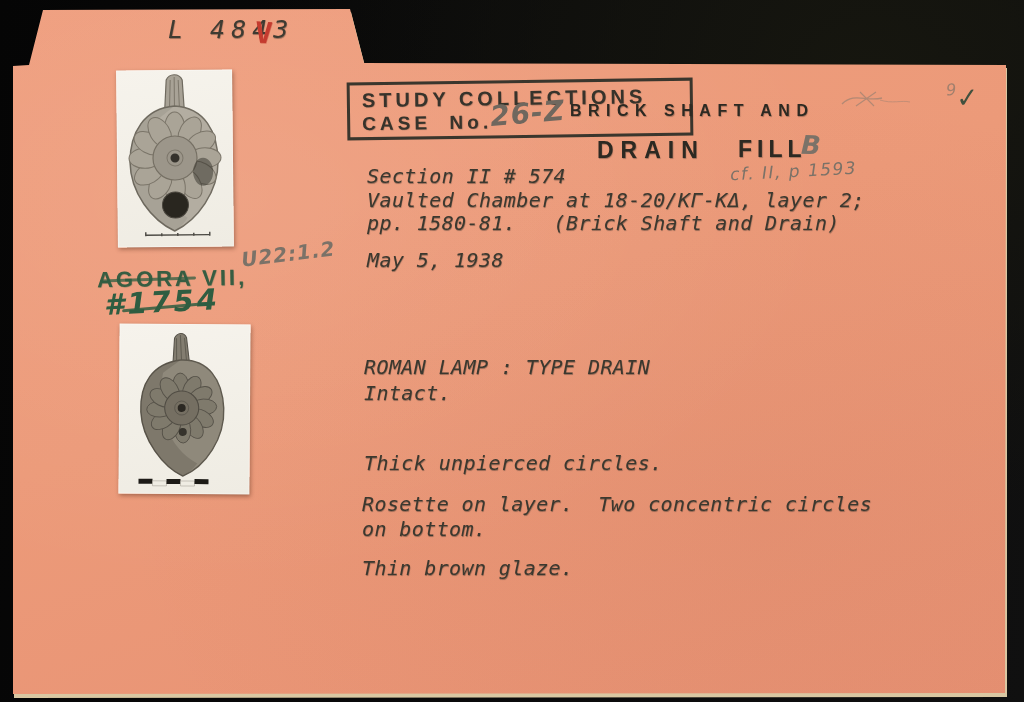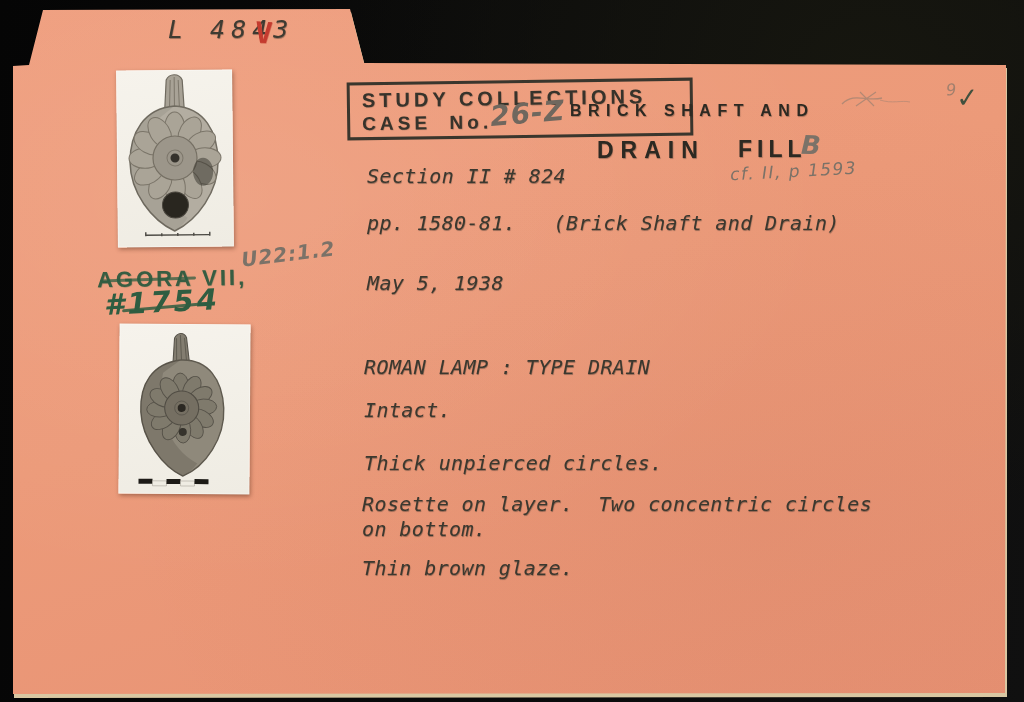--- a/index.html
+++ b/index.html
@@ -82,24 +82,24 @@
   .corner-digit{left:946px;top:80px;font-size:16px;opacity:.65;transform:rotate(-4deg);}
   .check-mark{
     position:absolute;left:956px;top:82px;font-size:27px;font-weight:bold;
     color:#41503e;transform:rotate(-4deg);font-family:"DejaVu Sans",sans-serif;
   }
   .scribble-svg{position:absolute;left:836px;top:82px;opacity:.55;}
   
   .t-section{left:367px;top:164px;}
   .t-provenance{left:367px;top:188px;}
   .t-pages{left:367px;top:211px;}
-  .t-date{left:367px;top:248px;margin-top:23px;}
+  .t-date{left:367px;top:248px;}
   .t-dims{left:367px;top:294px;}
   .t-class{left:364px;top:355px;}
-  .t-condition{left:364px;top:398px;}
+  .t-condition{left:364px;top:381px;}
   .t-handle{left:364px;top:451px;}
   .t-deco1{left:362px;top:492px;}
   .t-deco2{left:362px;top:517px;}
   .t-glaze{left:362px;top:556px;}
 </style>
 </head>
 <body>
 
 <div>
   <div class="card-underlay"></div>
@@ -206,21 +206,22 @@
       <div class="pencil case-number">26-Z</div>
     </div>
 
     <div class="stamp brick-line1">BRICK SHAFT AND</div>
     <div class="stamp drain">DRAIN</div>
     <div class="stamp fill">FILL</div>
     <div class="pencil fill-suffix">B</div>
 
     <div class="pencil cf-ref">cf. II, p 1593</div>
 
-    <div class="typed t-section">Section II # 824</div>
+    <div class="typed t-section">Section II # 574</div>
+    <div class="typed t-provenance">Vaulted Chamber at 18-20/ΚΓ-ΚΔ, layer 2;</div>
     <div class="typed t-pages">pp. 1580-81.   (Brick Shaft and Drain)</div>
     <div class="typed t-date">May 5, 1938</div>
     <div class="typed t-class">ROMAN LAMP : TYPE DRAIN</div>
     <div class="typed t-condition">Intact.</div>
     <div class="typed t-handle">Thick unpierced circles.</div>
     <div class="typed t-deco1">Rosette on layer.  Two concentric circles</div>
     <div class="typed t-glaze">Thin brown glaze.</div>
     <div class="typed t-deco2">on bottom.</div>
 
     <svg class="scribble-svg" width="90" height="34" viewBox="0 0 90 34">

